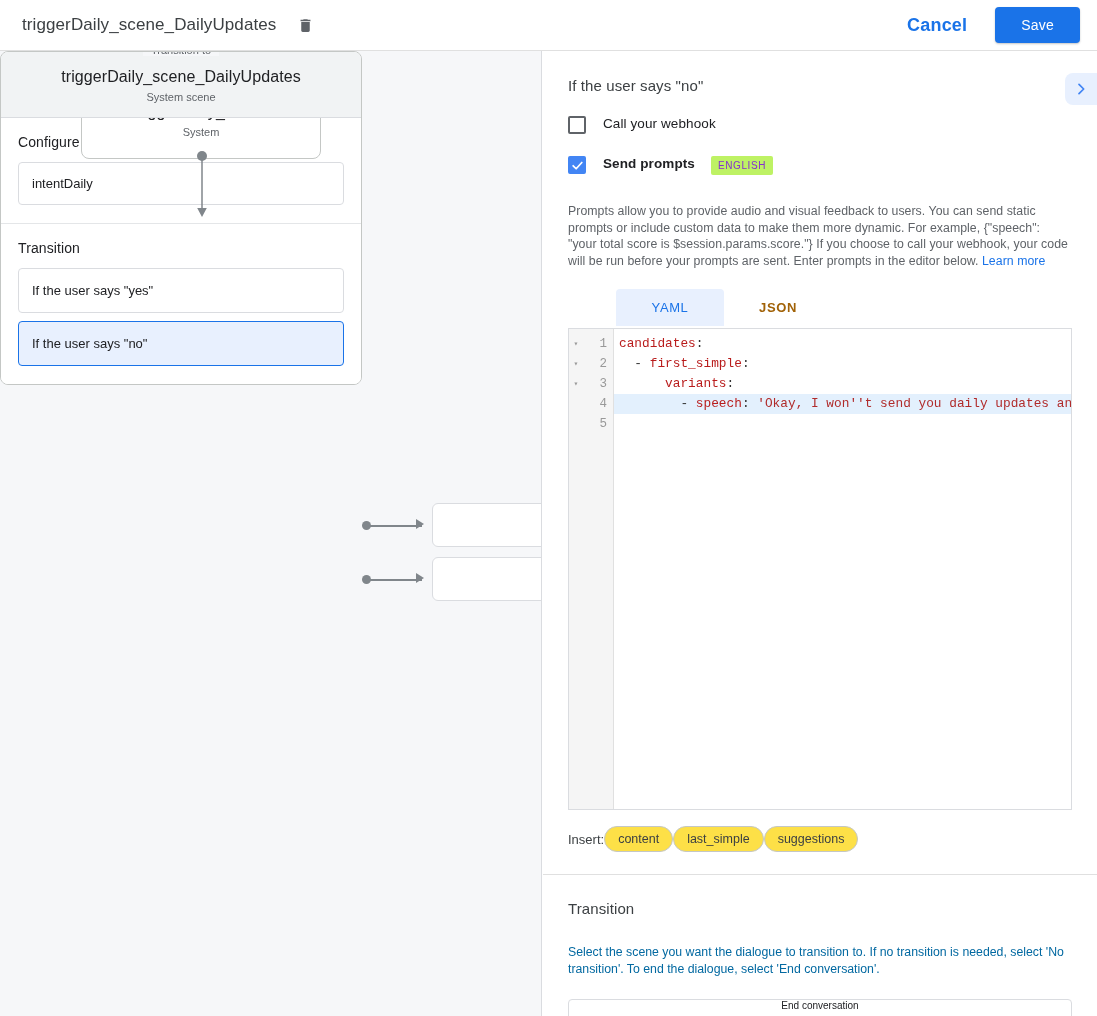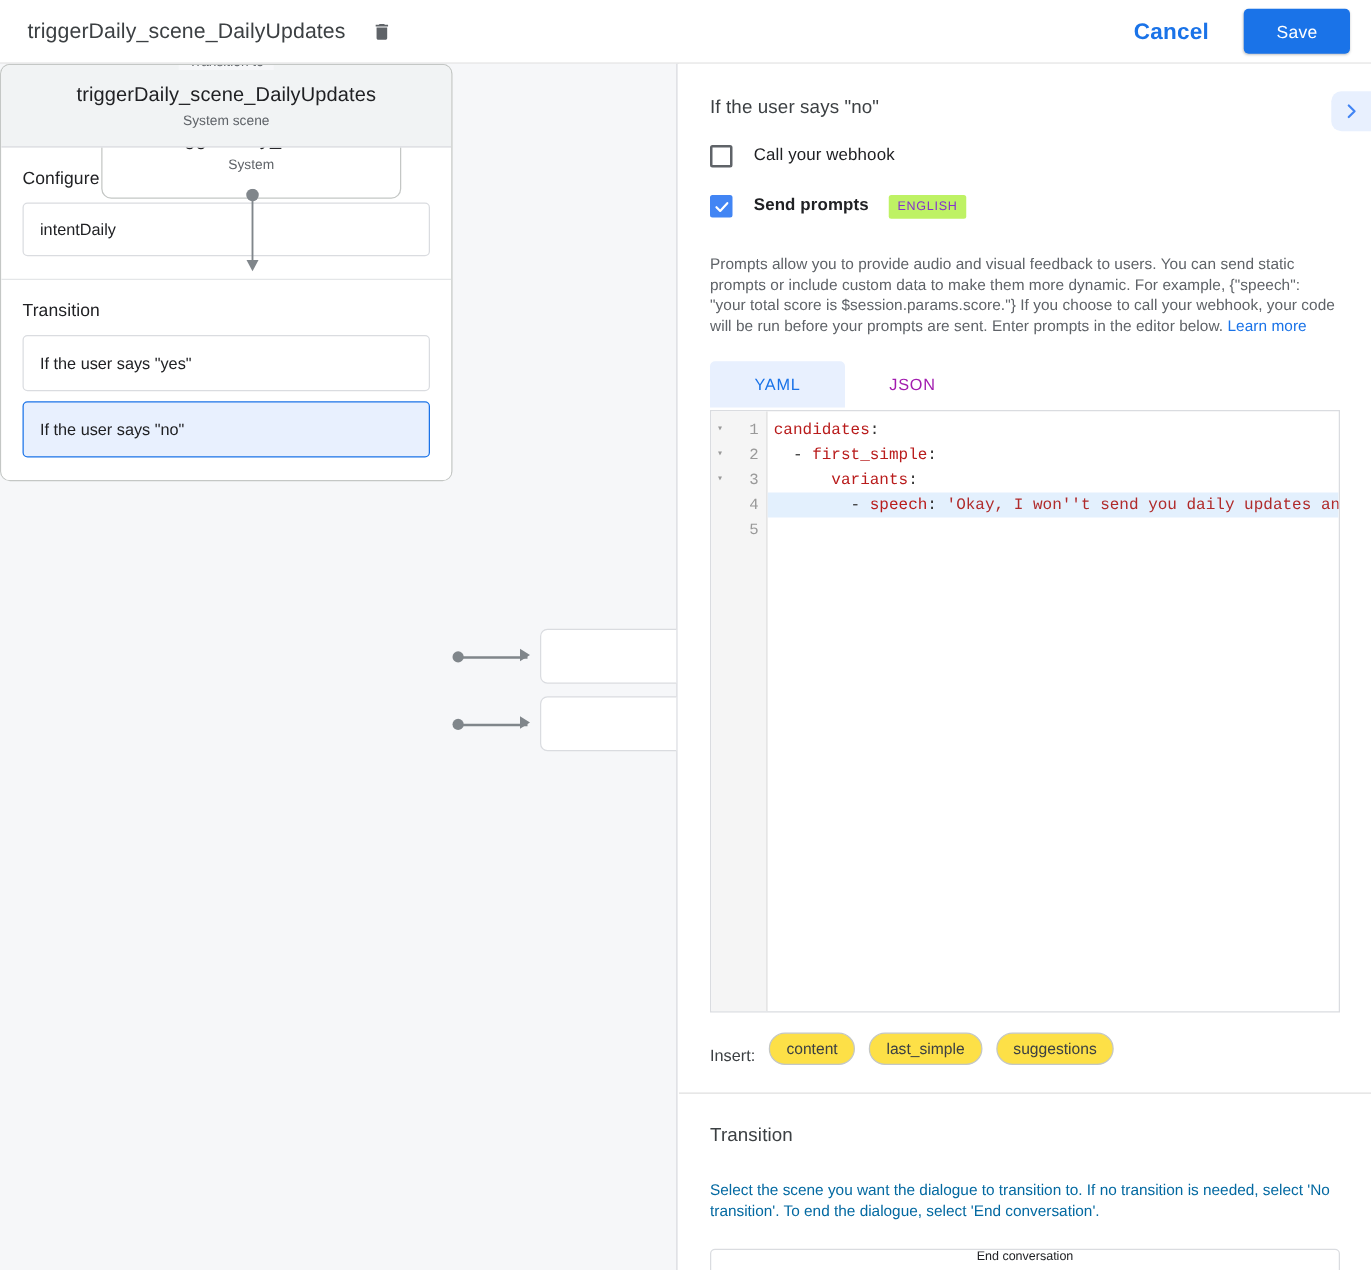--- a/index.html
+++ b/index.html
@@ -213,27 +213,28 @@
     font-weight: 500;
   }
   .help-text {
     margin-top: 28px;
     font-size: 12.3px; line-height: 16.5px; color: #5f6368;
     letter-spacing: .05px;
   }
   .help-link { color: #1a73e8; text-decoration: none; cursor: pointer; }
 
   
-  .tabs { display: flex; margin-top: 20px; }
+  .tabs { display: flex; margin-top: 20px; margin-left: 48px; }
   .tab {
     width: 108px; text-align: center;
     padding: 11px 0;
     font-size: 13px; letter-spacing: .6px;
-    color: #a21caf; cursor: pointer;
+    color: #a16207; cursor: pointer;
     border-radius: 4px 4px 0 0;
+    font-weight: bold;
   }
   .tab.active { background: #e8f0fe; color: #1a73e8; font-weight: 500; }
 
   
   .editor {
     margin-top: 2px;
     border: 1px solid #dadce0;
     height: 482px;
     display: flex;
     background: #ffffff;
@@ -266,21 +267,21 @@
     overflow: hidden;
     position: relative;
   }
   .code-row { height: 20px; line-height: 20px; padding-left: 5px; }
   .code-row.hl { background: #e3f0fd; }
   .tok-key { color: #b91c1c; }
   .tok-plain { color: #333333; }
   .tok-str { color: #b02b2b; }
 
   .insert-row {
-    display: flex; align-items: flex-end; gap: 11px;
+    display: flex; align-items: center; 
     margin-top: 16px;
   }
   .insert-label { font-size: 13px; color: #3c4043; }
   .chip {
     border: 1px solid #c4c7c5; border-radius: 14px;
     padding: 5px 13px;
     font-size: 12.5px; color: #3c4043;
     background: #fde047; cursor: pointer;
     font-family: "Liberation Sans", sans-serif;
   }

